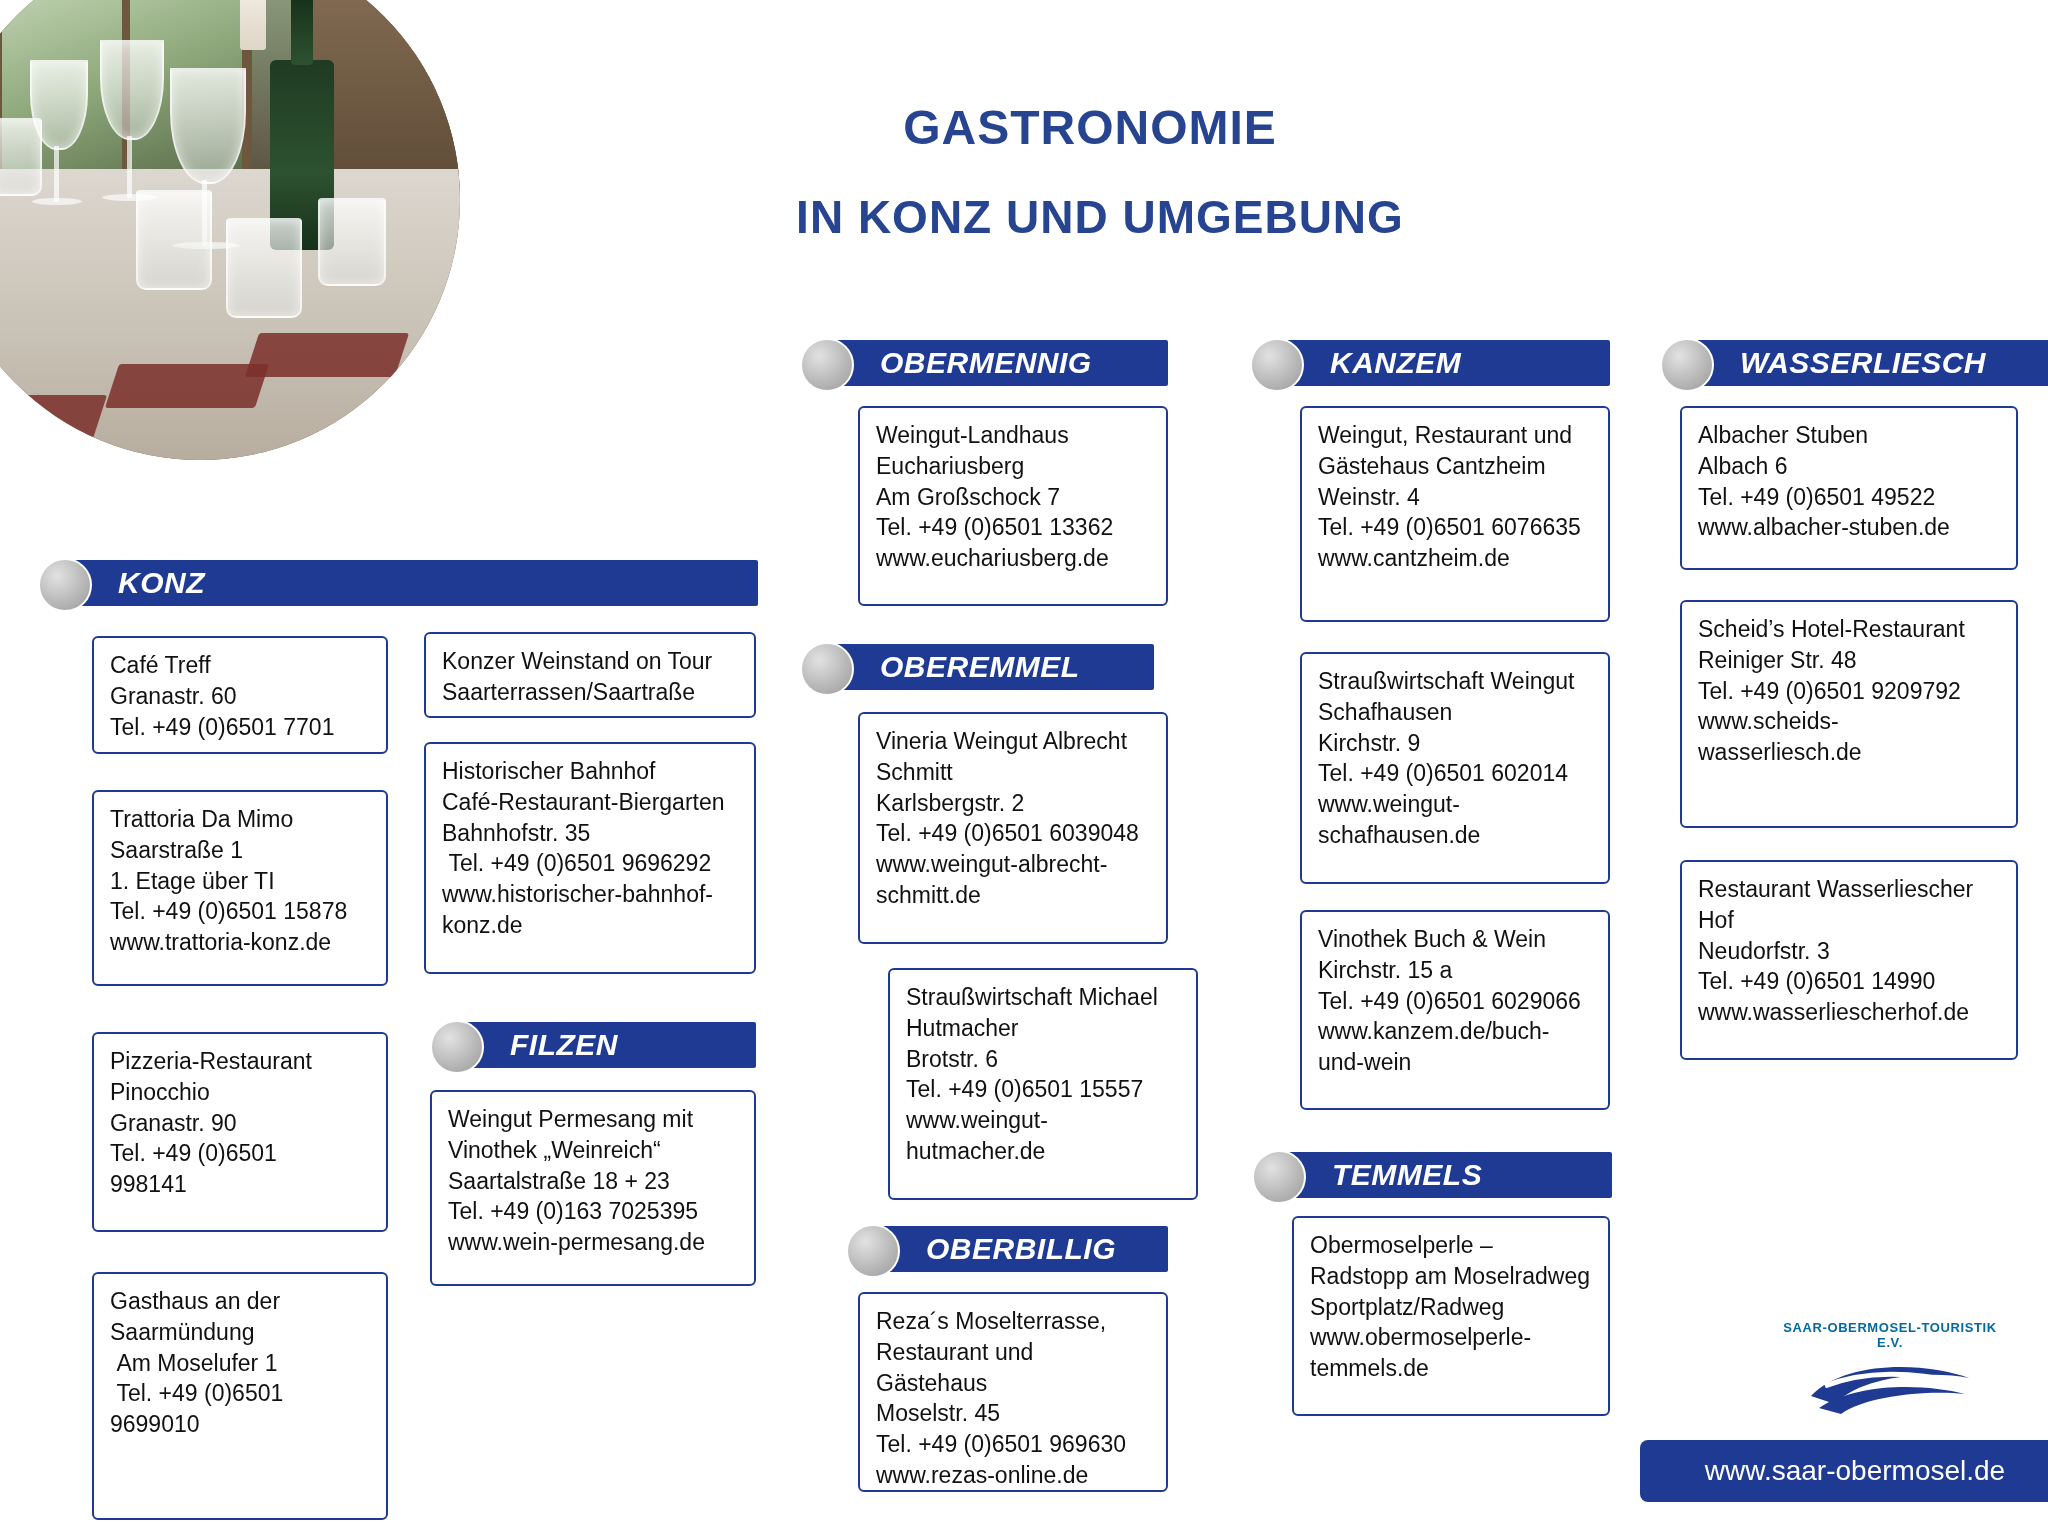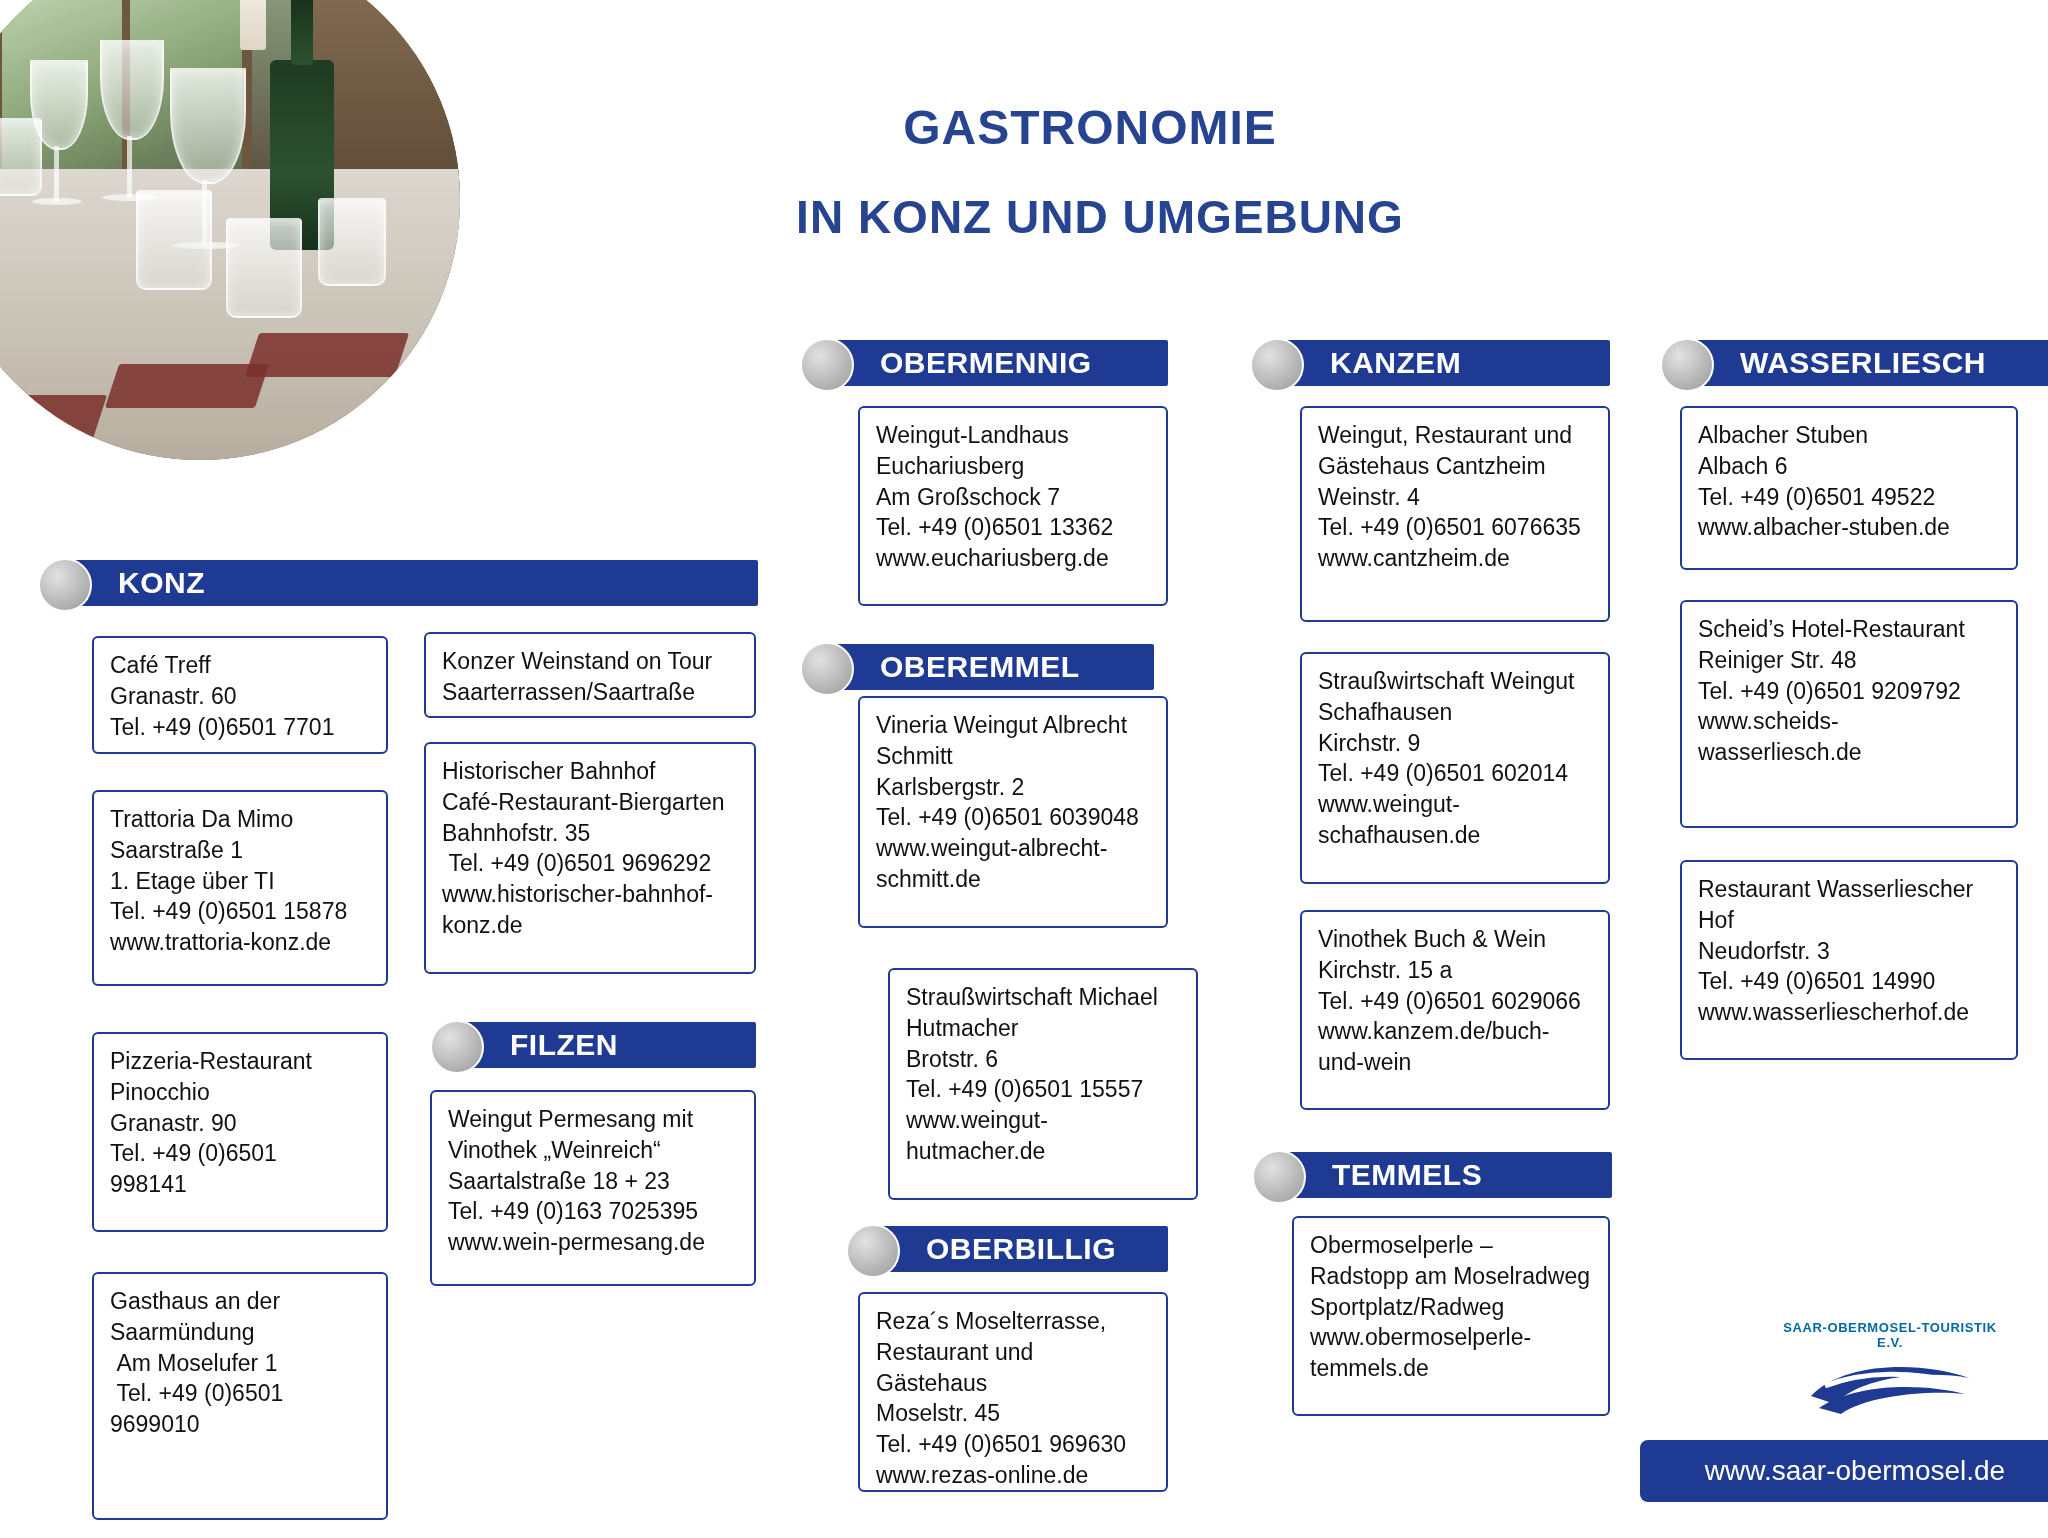--- a/index.html
+++ b/index.html
@@ -113,20 +113,21 @@
     font-weight: bold;
     letter-spacing: 1px;
   }
   .title1 { left: 640px; top: 100px; width: 900px; font-size: 48px; }
   .title2 { left: 600px; top: 190px; width: 1000px; font-size: 46px; }
 
   
   .sec-head {
     position: absolute;
     height: 46px;
+    font-style: italic;
   }
   .sec-bar {
     position: absolute;
     left: 32px; top: 0;
     height: 46px;
     background: #1f3a93;
     border-radius: 2px;
     display: flex;
     align-items: center;
     padding-left: 48px;
@@ -302,21 +303,21 @@
 Tel. +49 (0)6501 13362
 www.euchariusberg.de</div>
 </div>
 
 <div class="sec-head" style="left:800px; top:644px; width:354px;">
   <div class="sec-bar" style="width:322px;">
       <span>OBEREMMEL</span>
     </div>
   <div class="sec-dot"></div>
 </div>
-<div class="card" style="left:858px; top:696px; width:310px; height:232px;">
+<div class="card" style="left:858px; top:712px; width:310px; height:232px;">
   <div>Vineria Weingut Albrecht
 Schmitt
 Karlsbergstr. 2
 Tel. +49 (0)6501 6039048
 www.weingut-albrecht-
 schmitt.de</div>
 </div>
 <div class="card" style="left:888px; top:968px; width:310px; height:232px;">
   <div>Straußwirtschaft Michael
 Hutmacher

